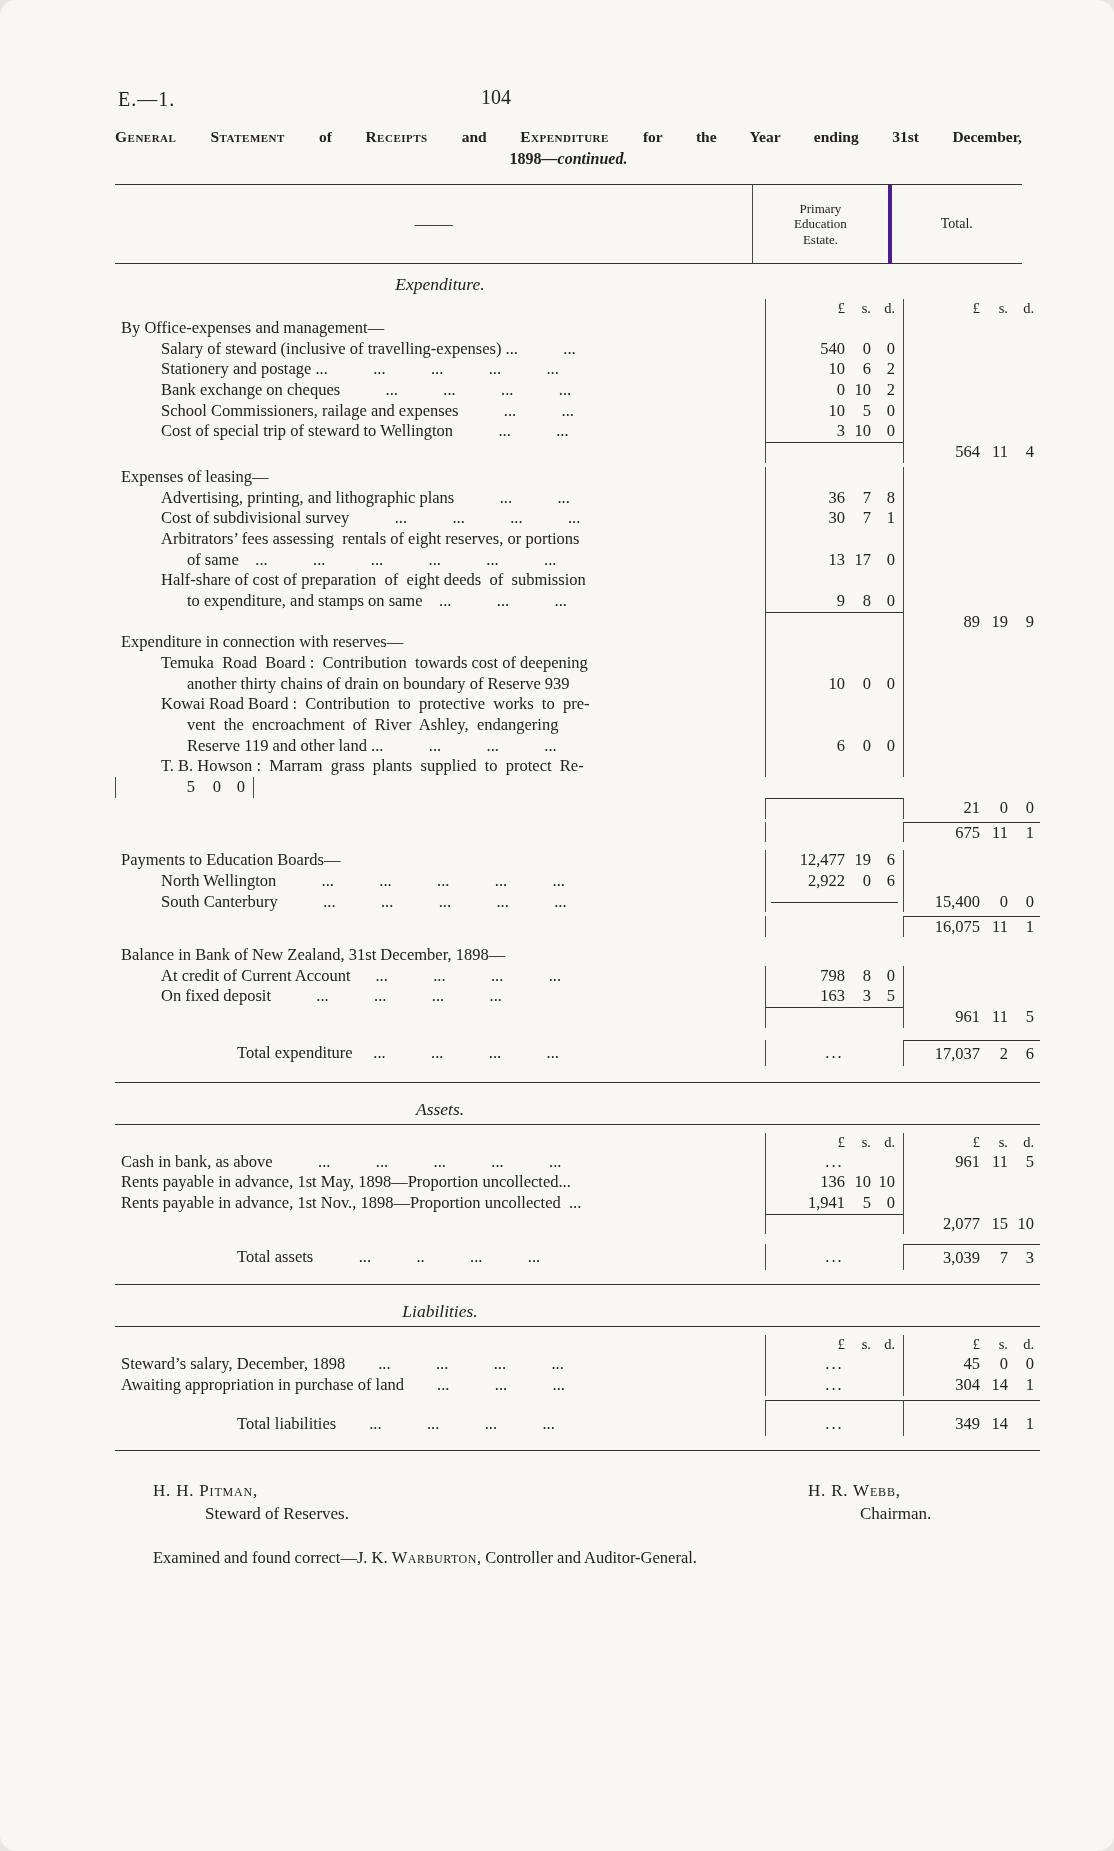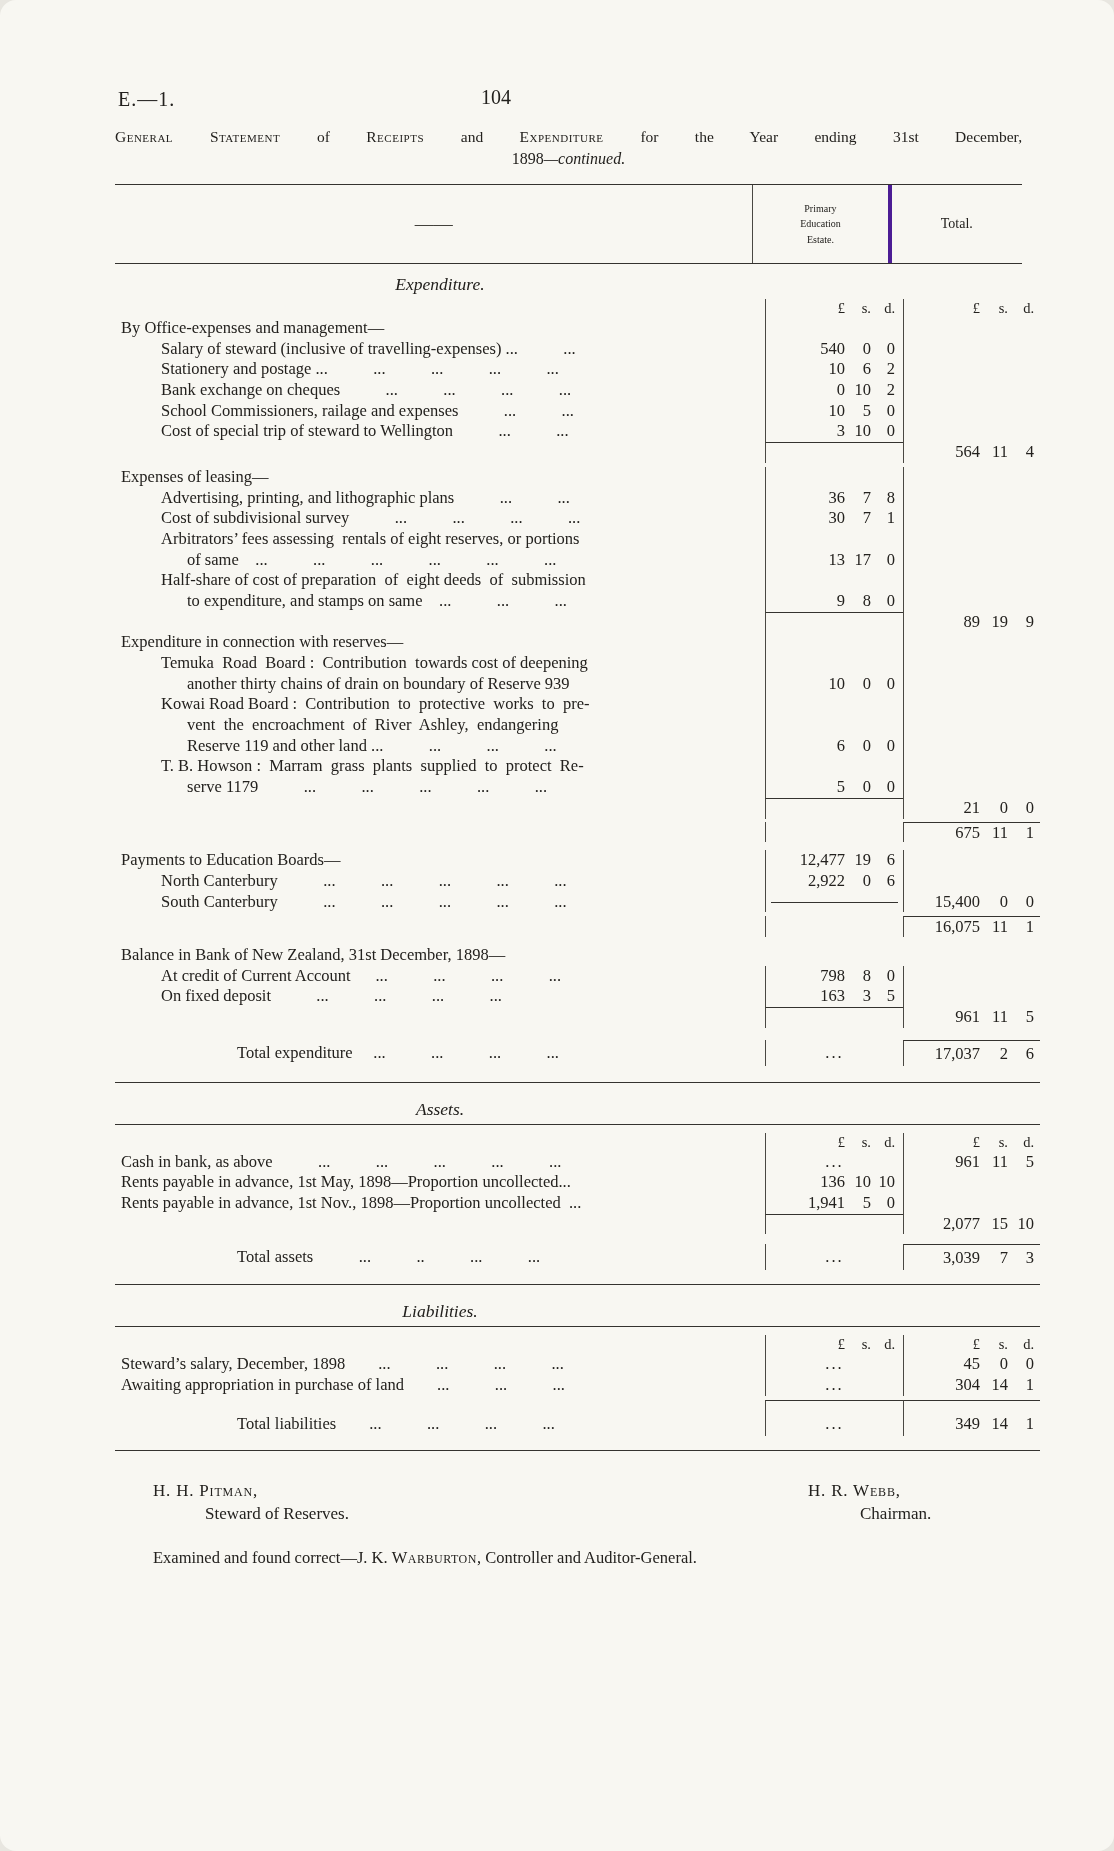--- a/index.html
+++ b/index.html
@@ -5,31 +5,31 @@
   html,body{margin:0;padding:0;background:#e8e6e0;}
   .page{
     position:relative; width:1114px; height:1851px; margin:0 auto;
     background:#f8f7f2; color:#23211e;
     font-family:"Liberation Serif","DejaVu Serif",serif;
     padding:88px 92px 0 115px; box-sizing:border-box; overflow:hidden;border-radius:16px;
   }
   .pagehead{position:relative; height:36px; font-size:20px;}
   .docref{position:absolute; left:3px; top:0; letter-spacing:1px;}
   .pageno{position:absolute; left:0; right:145px; top:-2px; text-align:center;}
-  .title{margin-top:4px; font-size:15.5px;}
+  .title{margin-top:4px; font-size:15.5px;font-weight:bold;}
   .title .l1{text-align:justify; text-align-last:justify; word-spacing:3px; white-space:normal;}
   .sc{font-variant:small-caps; letter-spacing:0.5px;}
   .title .l2{text-align:center; margin-top:4px; font-style:italic; font-size:16px;}
   .title .l2 .yr{font-style:normal;}
 
   
   .band{display:flex; margin-top:16px; border-top:1.6px solid #35332f; border-bottom:1.6px solid #35332f; height:78px;}
   .band .bDesc{width:650px; display:flex; align-items:center; justify-content:center; font-size:19px; color:#3a3833;}
   .band .bEst{width:138px; border-left:1px solid #4a4843; display:flex; align-items:center; justify-content:center;
-              text-align:center; font-size:10px; line-height:15.5px; white-space:pre-line; box-sizing:border-box;}
+              text-align:center; font-size:13px; line-height:15.5px; white-space:pre-line; box-sizing:border-box;}
   .band .bTot{width:137px; border-left:4px solid #4c1d95; display:flex; align-items:center; justify-content:center; font-size:14px; box-sizing:border-box;}
 
   .box{width:925px;}
   .box.exp{border-bottom:1.6px solid #35332f; padding-bottom:16px;}
   .box.ruled{border-top:1.6px solid #35332f; border-bottom:1.6px solid #35332f; padding:8px 0 14px 0;}
   .secthead{font-style:italic; font-size:17.5px; width:650px; text-align:center; margin:16px 0 4px 0;}
   .secthead.inbox{margin:10px 0 4px 0;}
 
   .trow{display:flex; height:20.7px; line-height:20.7px; font-size:16.5px;}
   .cLab{width:650px; white-space:pre; overflow:hidden; box-sizing:border-box;}
@@ -249,21 +249,20 @@
             <span class="mD">0</span>
           </div>
           <div class="cTot"></div>
         </div>
         <div class="trow">
           <div class="cLab ind1">T. B. Howson :  Marram  grass  plants  supplied  to  protect  Re-</div>
           <div class="cEst"></div>
           <div class="cTot"></div>
         </div>
         <div class="trow">
-          <div class="cLab ind2">serve 1179           ...           ...           ...           ...           ...</div>
           <div class="cEst">
             <span class="mP">5</span>
             <span class="mS">0</span>
             <span class="mD">0</span>
           </div>
           <div class="cTot"></div>
         </div>
         <div class="trow">
           <div class="cLab ind0"></div>
           <div class="cEst ruleTop"></div>
@@ -285,21 +284,21 @@
         <div class="trow" style="margin-top: 8px;">
           <div class="cLab ind0">Payments to Education Boards—</div>
           <div class="cEst">
             <span class="mP">12,477</span>
             <span class="mS">19</span>
             <span class="mD">6</span>
           </div>
           <div class="cTot"></div>
         </div>
         <div class="trow">
-          <div class="cLab ind1">North Canterbury           ...           ...           ...           ...           ...</div>
+          <div class="cLab ind1">North Wellington           ...           ...           ...           ...           ...</div>
           <div class="cEst">
             <span class="mP">2,922</span>
             <span class="mS">0</span>
             <span class="mD">6</span>
           </div>
           <div class="cTot"></div>
         </div>
         <div class="trow">
           <div class="cLab ind1">South Canterbury           ...           ...           ...           ...           ...</div>
           <div class="cEst">

